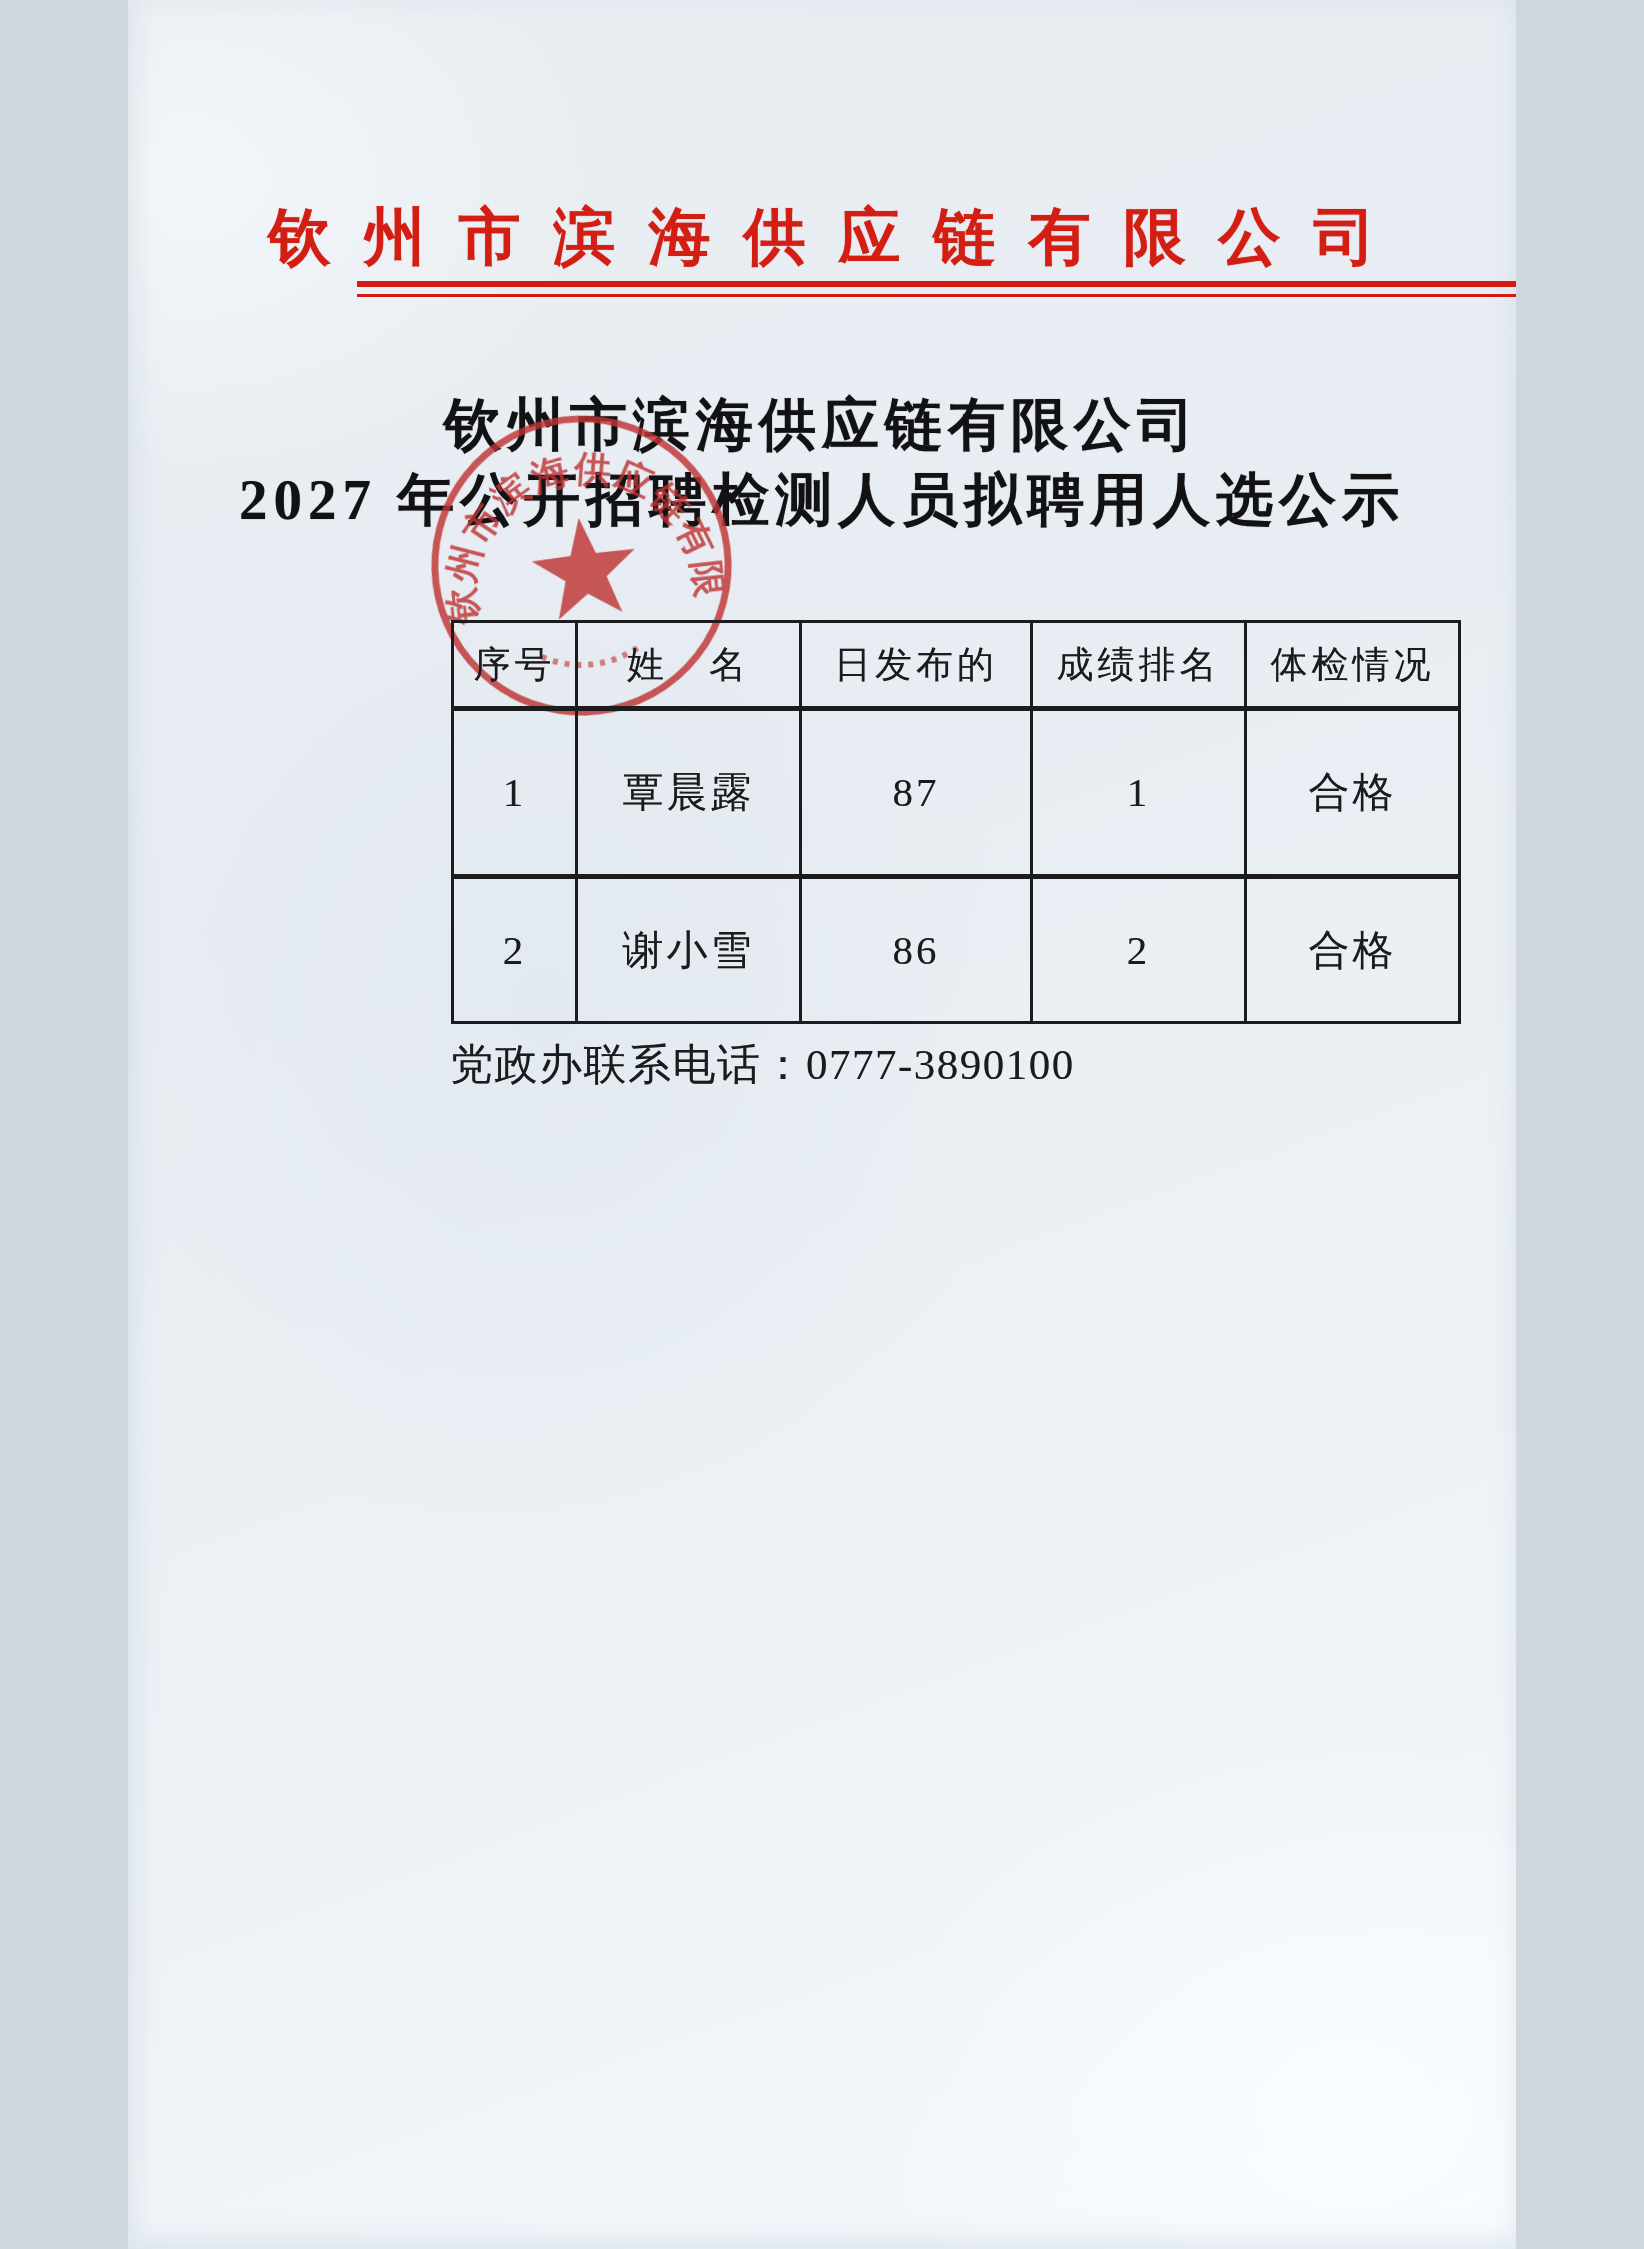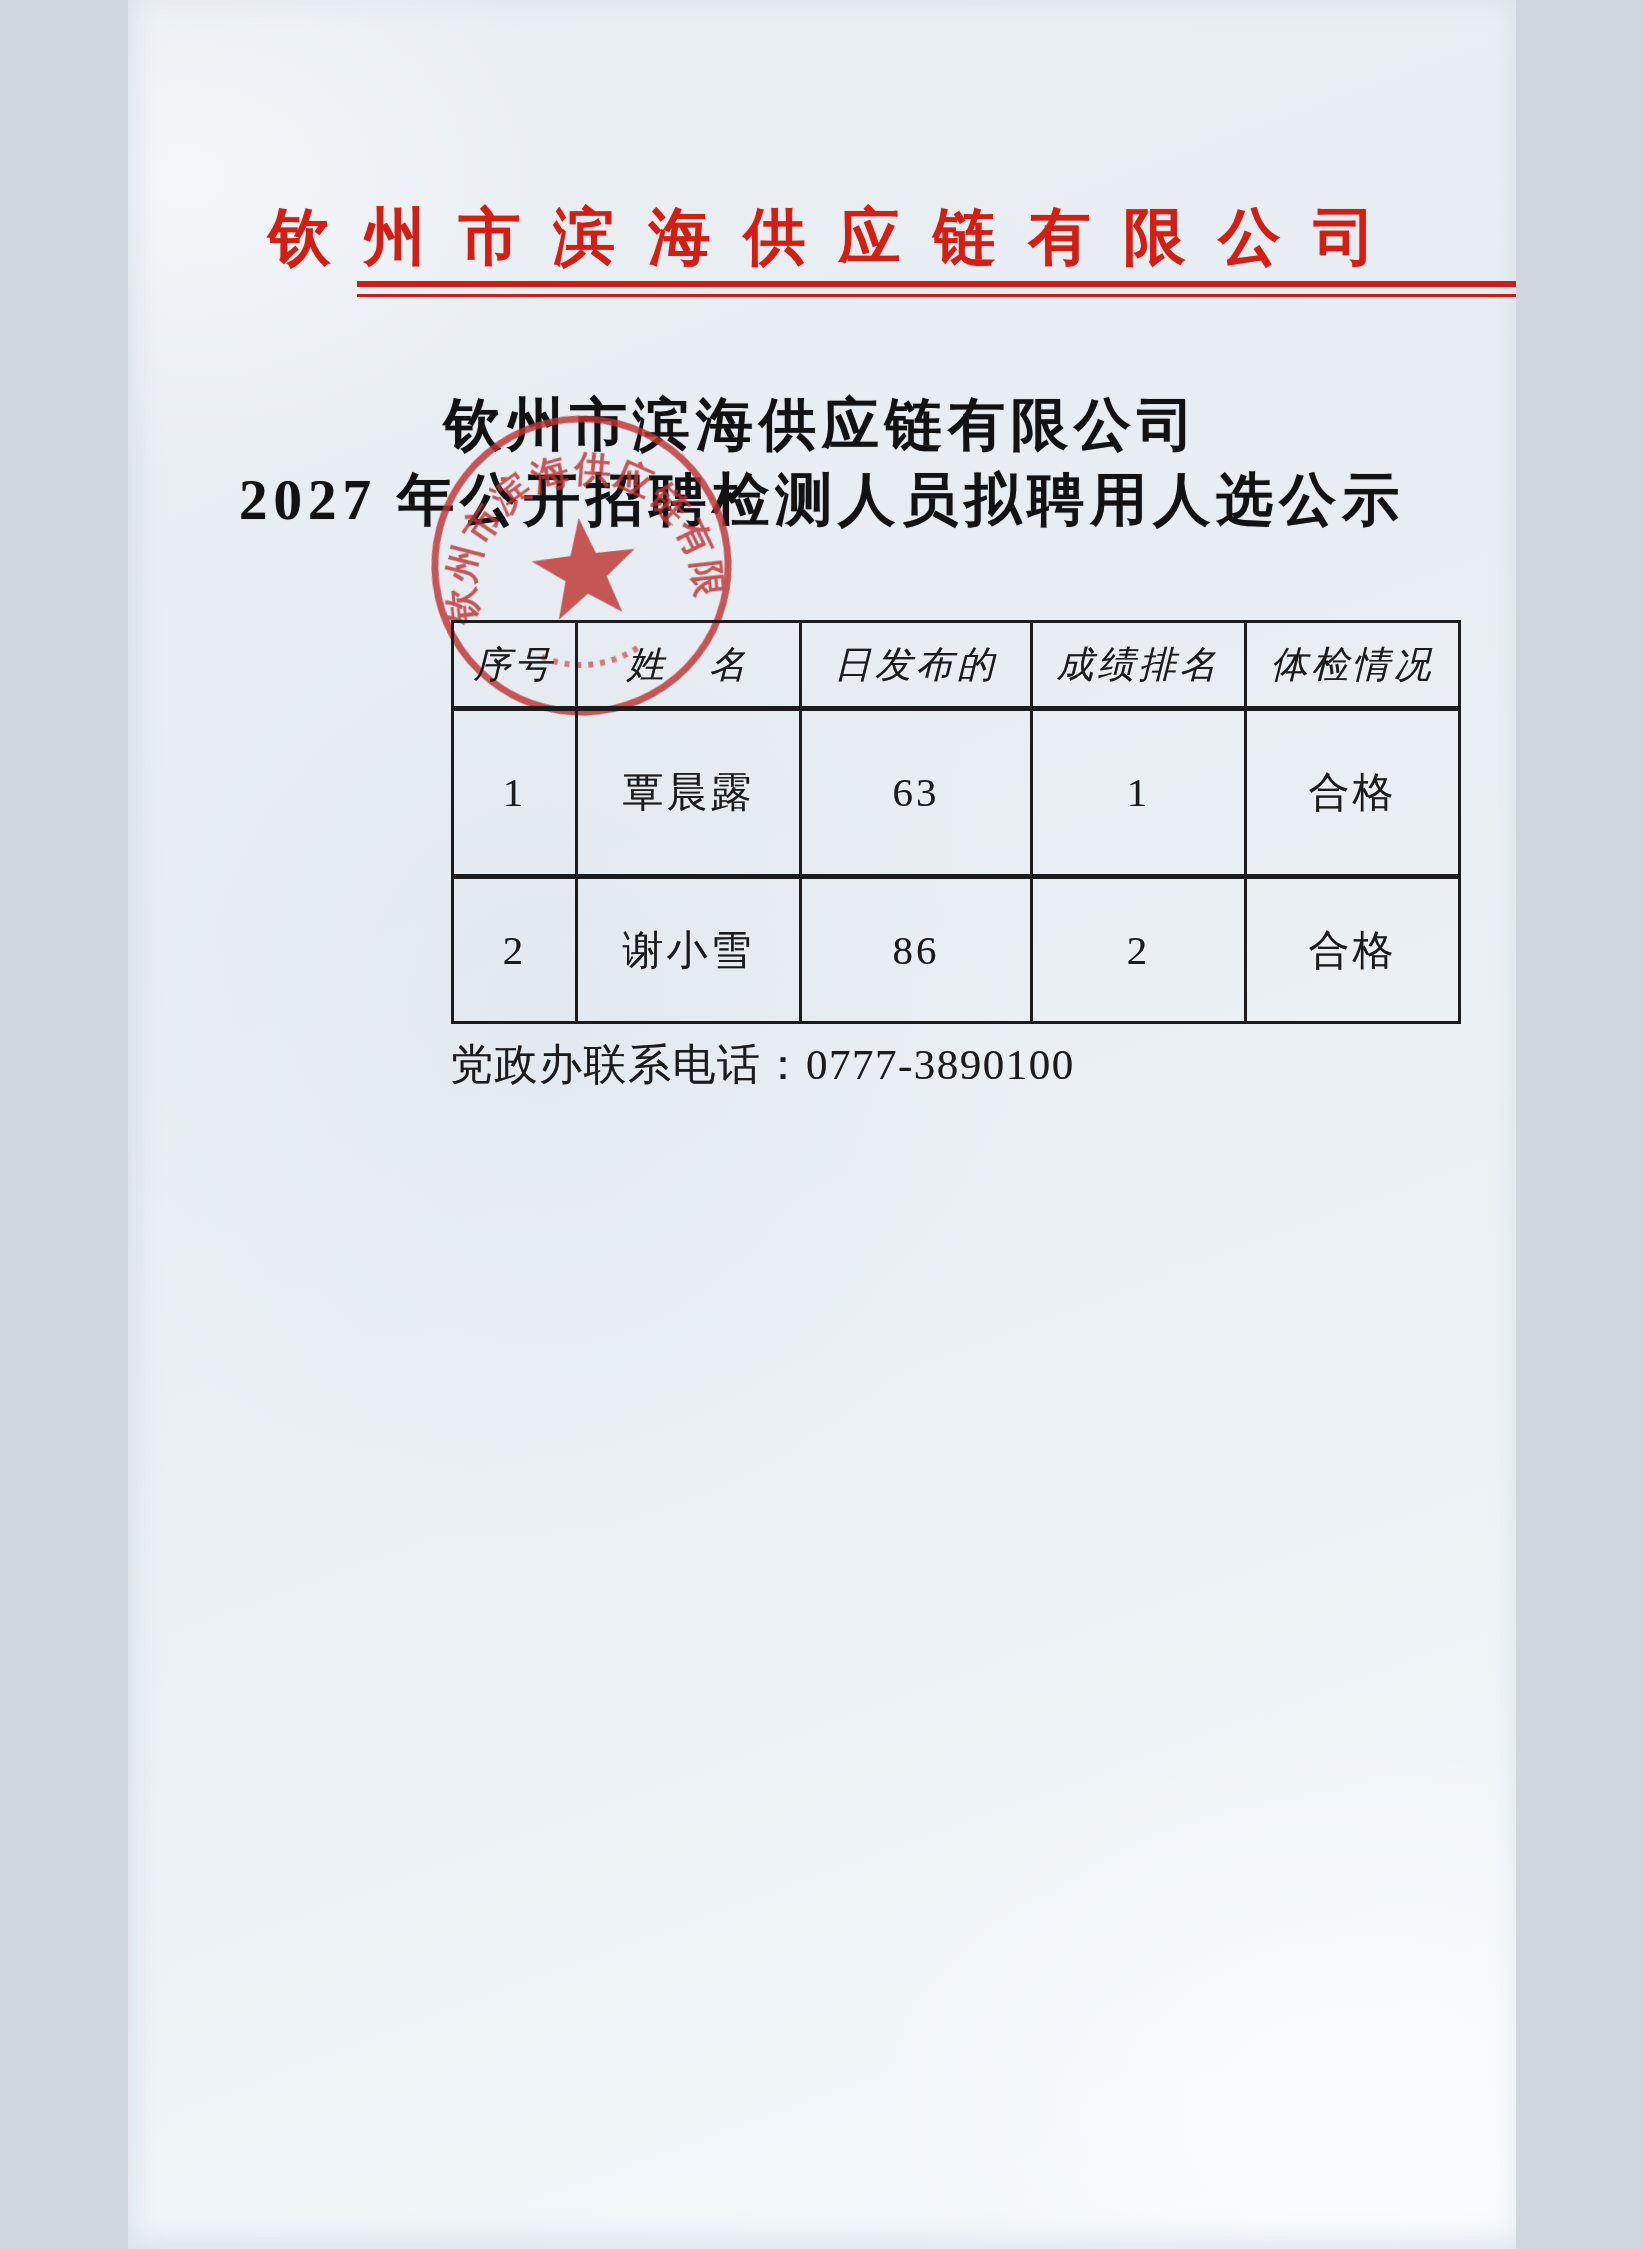--- a/index.html
+++ b/index.html
@@ -63,21 +63,21 @@
     background:transparent;
   }
   table.roster th,table.roster td{
     border:3px solid #1c1c1e;
     padding:0;vertical-align:middle;
     text-shadow:0 0 0.5px rgba(0,0,0,.4);
   }
   table.roster thead tr{height:87px;}
   table.roster tbody tr.r1{height:168px;}
   table.roster tbody tr.r2{height:146px;}
-  table.roster th{font-weight:400;font-size:37px;letter-spacing:4px;border-bottom-width:5px;font-style:italic;}
+  table.roster th{font-weight:400;font-size:37px;letter-spacing:4px;border-bottom-width:5px;}
   table.roster td{font-size:41px;letter-spacing:3px;}
   table.roster tr.r1 td{border-bottom-width:5px;}
   col.c-no{width:124px;}col.c-name{width:224px;}col.c-score{width:231px;}
   col.c-rank{width:214px;}col.c-phys{width:214px;}
 </style>
 </head>
 <body>
 
 <div class="page">
 
@@ -122,21 +122,21 @@
           <th>姓　名</th>
           <th>日发布的</th>
           <th>成绩排名</th>
           <th>体检情况</th>
         </tr>
       </thead>
       <tbody>
         <tr class="r1">
           <td>1</td>
           <td>覃晨露</td>
-          <td>63</td>
+          <td>87</td>
           <td>1</td>
           <td>合格</td>
         </tr>
         <tr class="r2">
           <td>2</td>
           <td>谢小雪</td>
           <td>86</td>
           <td>2</td>
           <td>合格</td>
         </tr>

